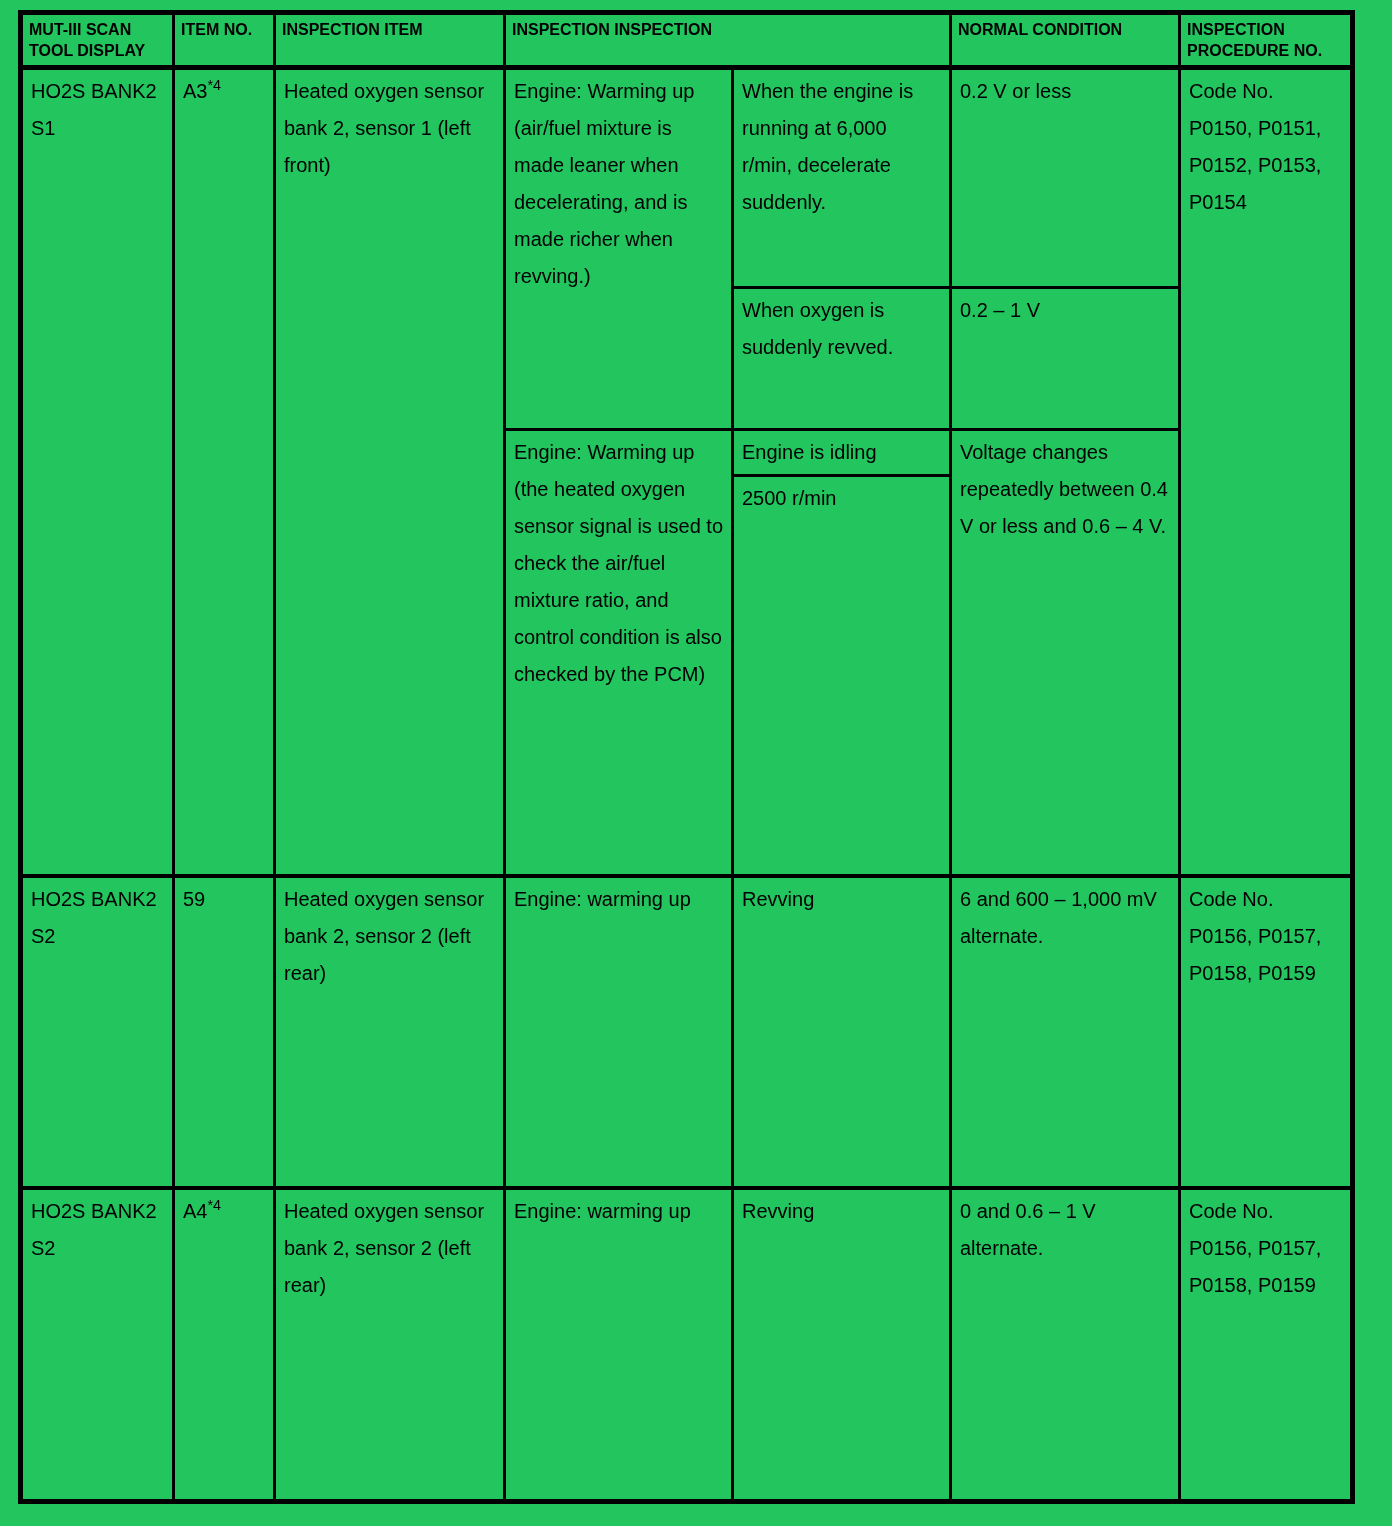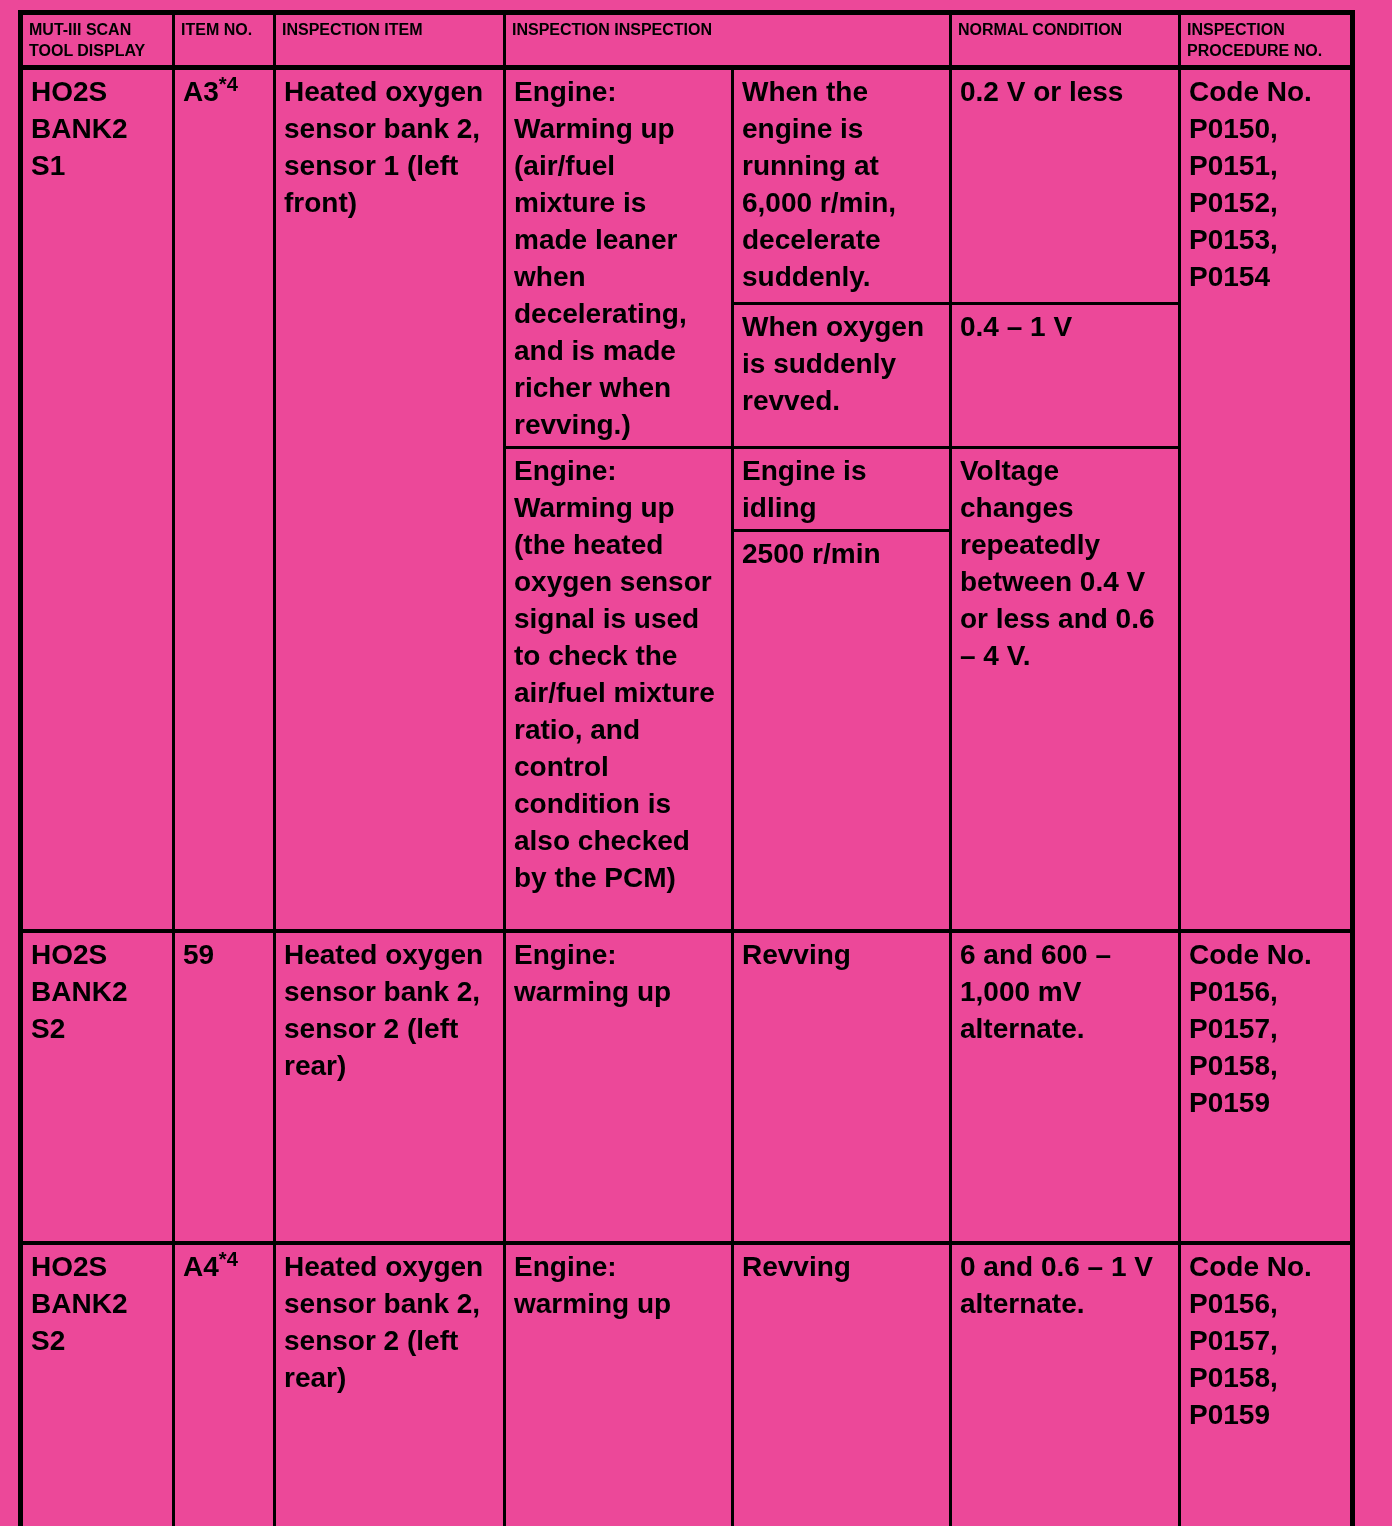--- a/index.html
+++ b/index.html
@@ -6,21 +6,21 @@
     margin: 0;
     padding: 0;
     background: #ffffff;
     font-family: "Liberation Sans", "DejaVu Sans", sans-serif;
     color: #000000;
   }
   .page {
     position: relative;
     width: 1392px;
     height: 1526px;
-    background: #ec4899;
+    background: #22c55e;
     overflow: hidden;
   }
   table.spec {
     position: absolute;
     left: 18px;
     top: 10px;
     width: 1332px;
     border-collapse: collapse;
     table-layout: fixed;
     border: 5px solid #000000;
@@ -34,22 +34,22 @@
     word-wrap: break-word;
   }
   table.spec th {
     font-size: 16px;
     font-weight: bold;
     line-height: 21px;
     padding: 4px 6px;
     border-bottom-width: 5px;
   }
   table.spec td {
-    font-size: 28px;
-    font-weight: bold;
+    font-size: 20px;
+    font-weight: normal;
     line-height: 37px;
   }
   tr.r-head { height: 46px; }
   tr.r-1a  { height: 220px; }
   tr.r-1b  { height: 142px; }
   tr.r-1c  { height: 38px; }
   tr.r-1d  { height: 400px; }
   tr.r-2   { height: 312px; }
   tr.r-3   { height: 314px; }
   td.tight { padding-top: 2px; padding-bottom: 2px; }
@@ -90,21 +90,21 @@
       <td rowspan="4">HO2S BANK2 S1</td>
       <td rowspan="4"><span>A3</span><sup class="item-sup">*4</sup></td>
       <td rowspan="4">Heated oxygen sensor bank 2, sensor 1 (left front)</td>
       <td rowspan="2">Engine: Warming up (air/fuel mixture is made leaner when decelerating, and is made richer when revving.)</td>
       <td>When the engine is running at 6,000 r/min, decelerate suddenly.</td>
       <td>0.2 V or less</td>
       <td rowspan="4">Code No. P0150, P0151, P0152, P0153, P0154</td>
     </tr>
     <tr class="r-1b">
       <td>When oxygen is suddenly revved.</td>
-      <td>0.4 – 1 V</td>
+      <td>0.2 – 1 V</td>
     </tr>
     <tr class="r-1c">
       <td rowspan="2">Engine: Warming up (the heated oxygen sensor signal is used to check the air/fuel mixture ratio, and control condition is also checked by the PCM)</td>
       <td class="tight">Engine is idling</td>
       <td rowspan="2">Voltage changes repeatedly between 0.4 V or less and 0.6 – 4 V.</td>
     </tr>
     <tr class="r-1d">
       <td>2500 r/min</td>
     </tr>
 

